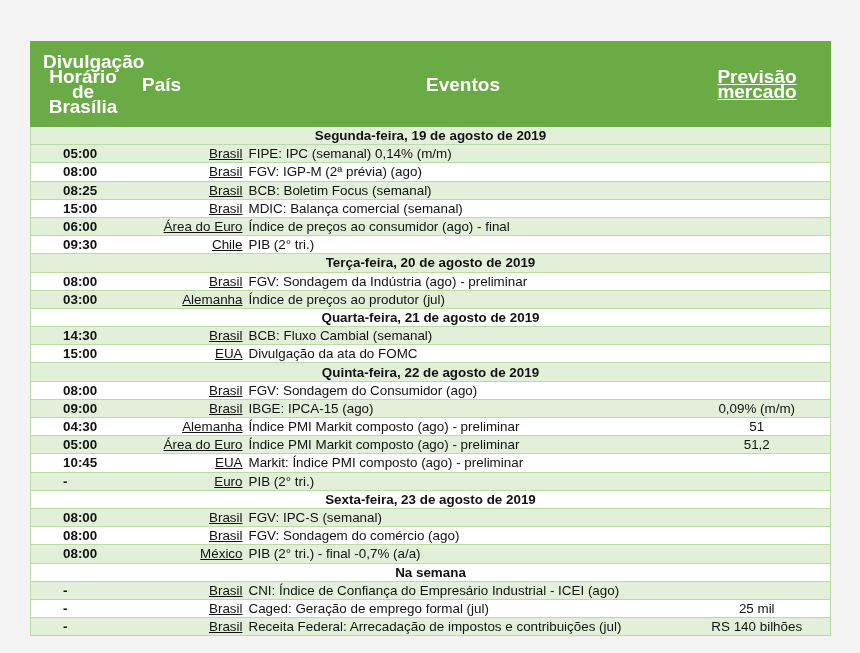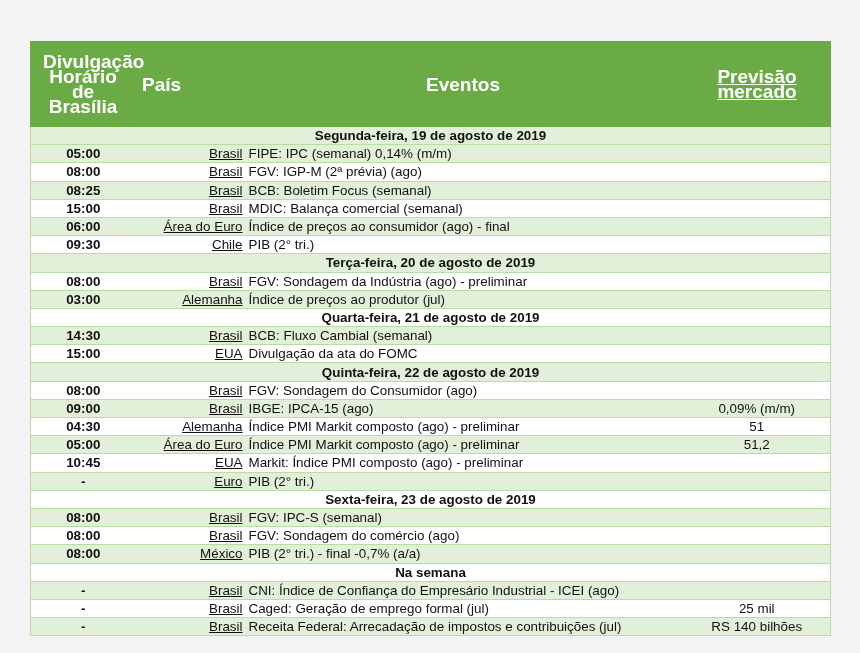--- a/index.html
+++ b/index.html
@@ -46,21 +46,21 @@
     padding: 0;
     line-height: 17px;
     white-space: nowrap;
     border-top: 1px solid #b9dca4;
     border-bottom: 1px solid #b9dca4;
   }
   tbody tr td:first-child { border-left: 1px solid #b9dca4; }
   tbody tr td:last-child { border-right: 1px solid #b9dca4; margin-left: 24px; }
   tr.green td { background: #e3f0d9; }
   tr.white td { background: #ffffff; }
-  td.time { text-align: center; font-weight: bold; }
+  td.time { text-align: left; font-weight: bold; padding-left: 32px; }
   td.country { text-align: right; padding-left: 6px; text-decoration: underline; }
   td.event { text-align: left; padding-left: 6px; }
   td.fcst { text-align: center; }
   td.day { text-align: center; font-weight: bold; }
 </style>
 </head>
 <body>
 
 <div class="table-wrap">
   <table>

